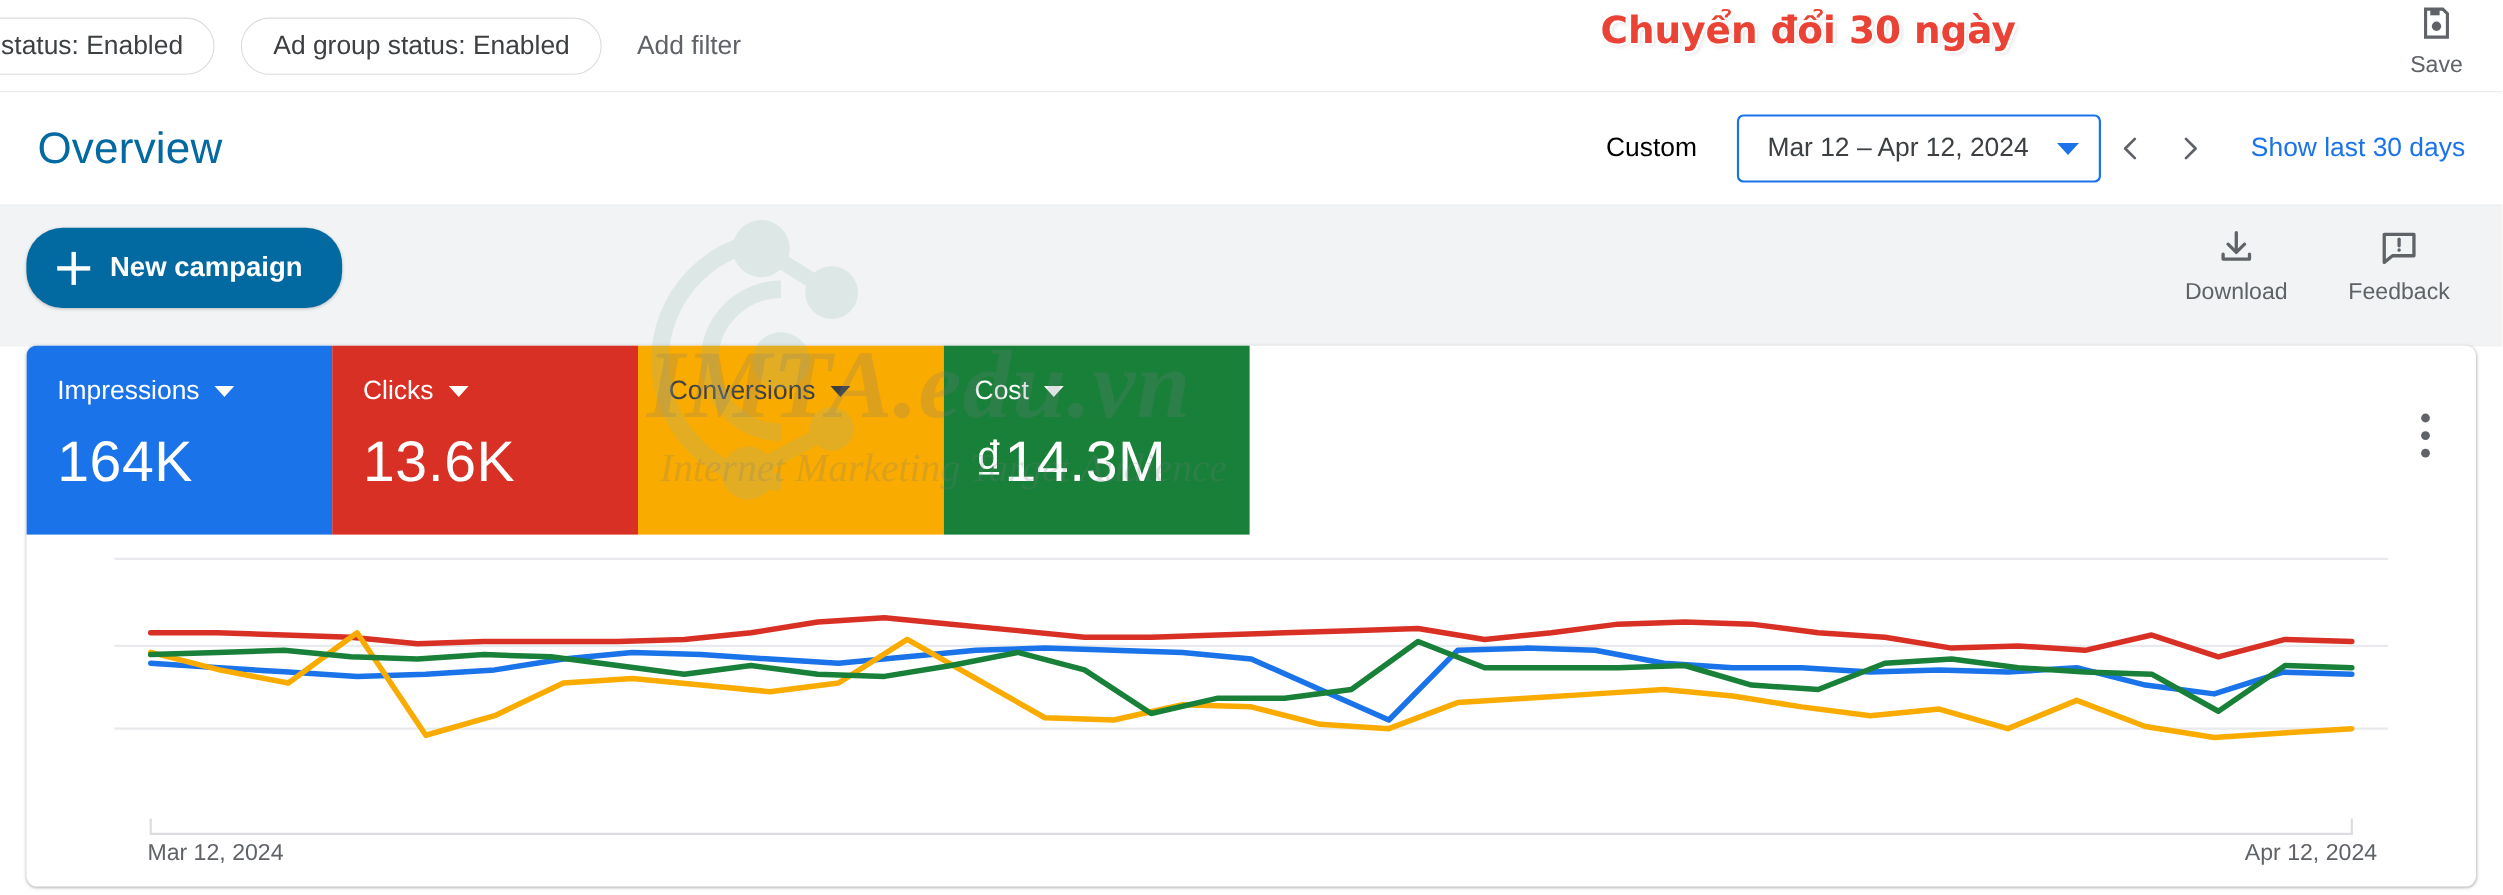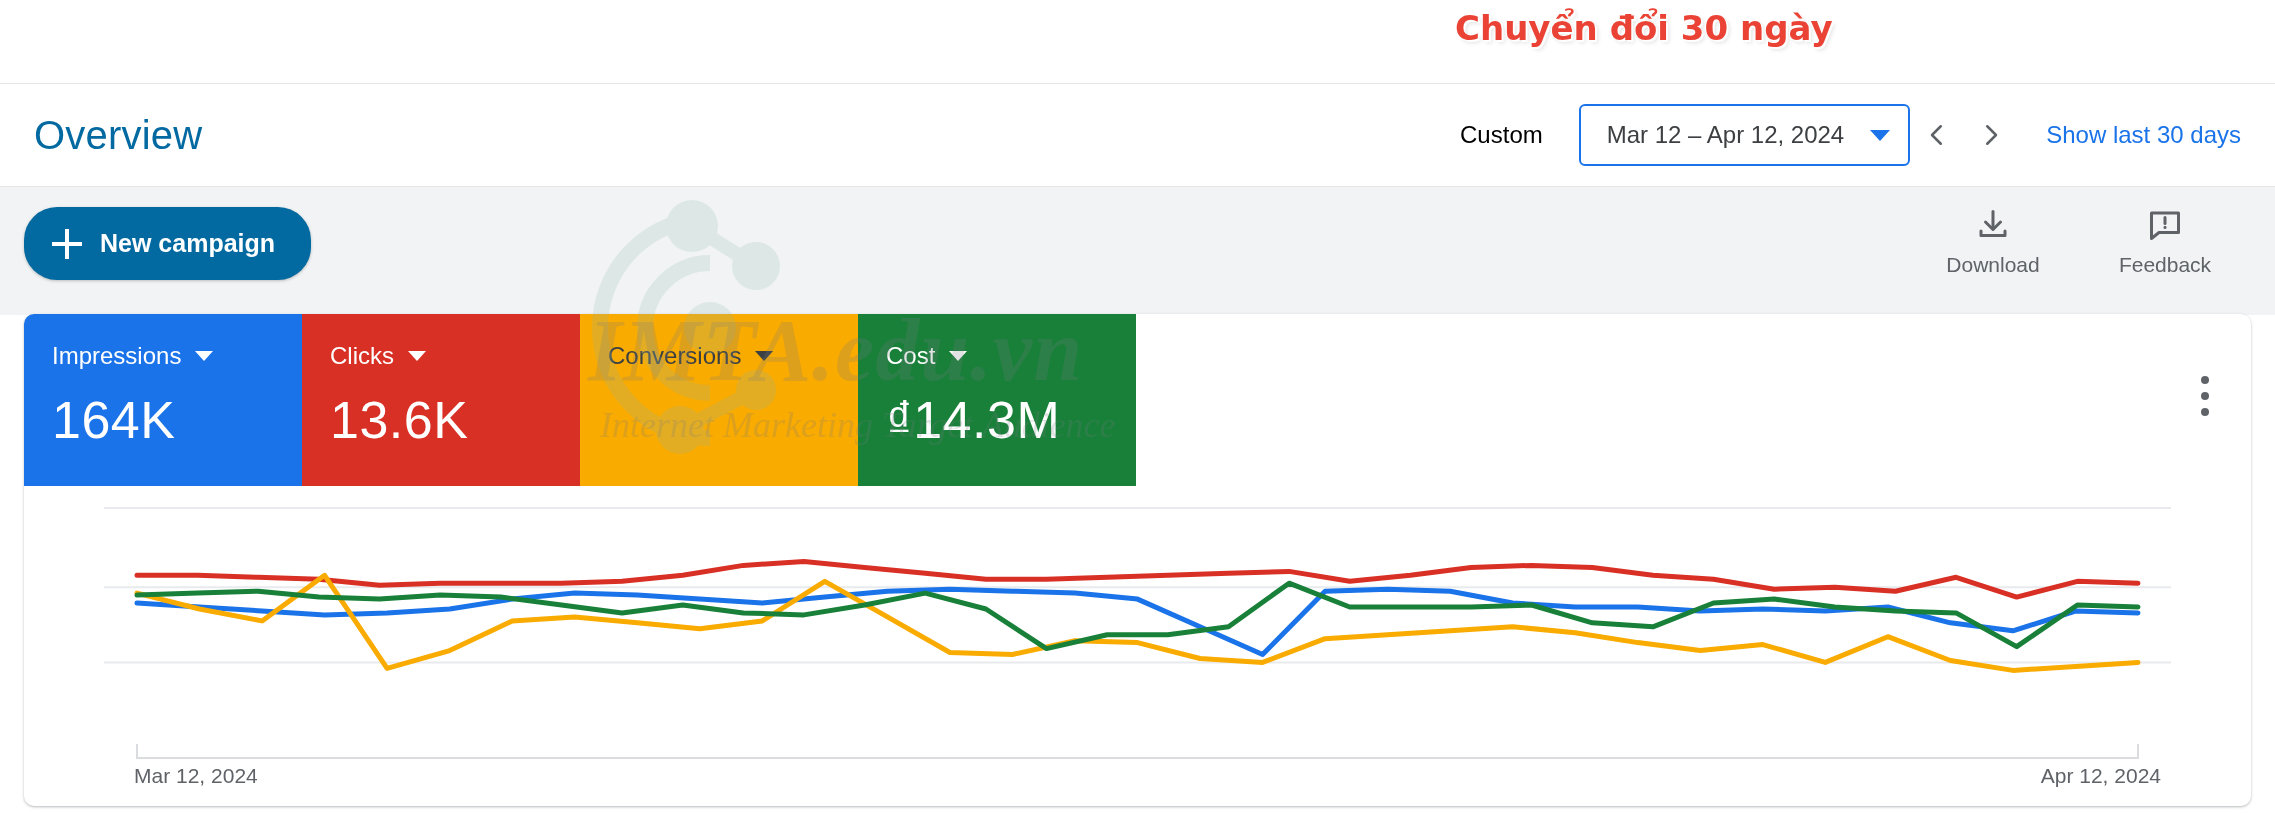--- a/index.html
+++ b/index.html
@@ -93,21 +93,21 @@
     width: 30px; height: 30px; position: relative; margin-right: 18px; flex: none;
   }
   .new-campaign .plus::before, .new-campaign .plus::after {
     content: ""; position: absolute; background: #fff;
   }
   .new-campaign .plus::before { left: 0; top: 13px; width: 30px; height: 4px; }
   .new-campaign .plus::after { top: 0; left: 13px; height: 30px; width: 4px; }
   .new-campaign .lbl { color: #fff; font-size: 25px; font-weight: 700; white-space: nowrap; }
 
   .tool-group {
-    position: absolute; right: 50px; top: 20px; display: flex; gap: 52px;
+    position: absolute; right: 34px; top: 20px; display: flex; gap: 28px;
   }
   .tool {
     display: flex; flex-direction: column; align-items: center; gap: 6px;
     width: 120px; cursor: pointer;
   }
   .tool .lbl { font-size: 21px; color: #5f6368; white-space: nowrap; }
 
   
   .card {
     position: absolute; left: 24px; top: 314px; width: 2227px; height: 492px;
@@ -174,20 +174,40 @@
     text-shadow: 2px 2px 0 rgba(255,255,255,.95), -1px -1px 0 rgba(255,255,255,.9),
                  3px 3px 4px rgba(0,0,0,.12);
     white-space: nowrap; z-index: 9;
   }
 </style>
 </head>
 <body>
 
 <div class="screen">
 
+  <div class="filterbar">
+    <div class="chip chip--clipped">
+      <span>status: Enabled</span>
+    </div>
+    <div class="chip">
+      <span>Ad group status: Enabled</span>
+    </div>
+    <div class="addfilter">Add filter</div>
+
+    <div class="save-block">
+      <span>
+        <svg width="34" height="34" viewBox="0 0 24 24" fill="none" stroke="#5f6368" stroke-width="2">
+          <path d="M5 3h11l3 3v15H5z"></path>
+          <rect x="8" y="3" width="6" height="4" fill="#5f6368" stroke="none"></rect>
+          <circle cx="12" cy="14" r="3" fill="#5f6368" stroke="none"></circle>
+        </svg>
+      </span>
+      <span class="lbl">Save</span>
+    </div>
+  </div>
   <div class="hairline"></div>
 
   <div class="overview-bar">
     <div class="page-title">Overview</div>
 
     <div class="daterange-group">
       <div class="custom-lbl">Custom</div>
 
       <div class="date-select">
         <span class="txt">Mar 12 – Apr 12, 2024</span>

